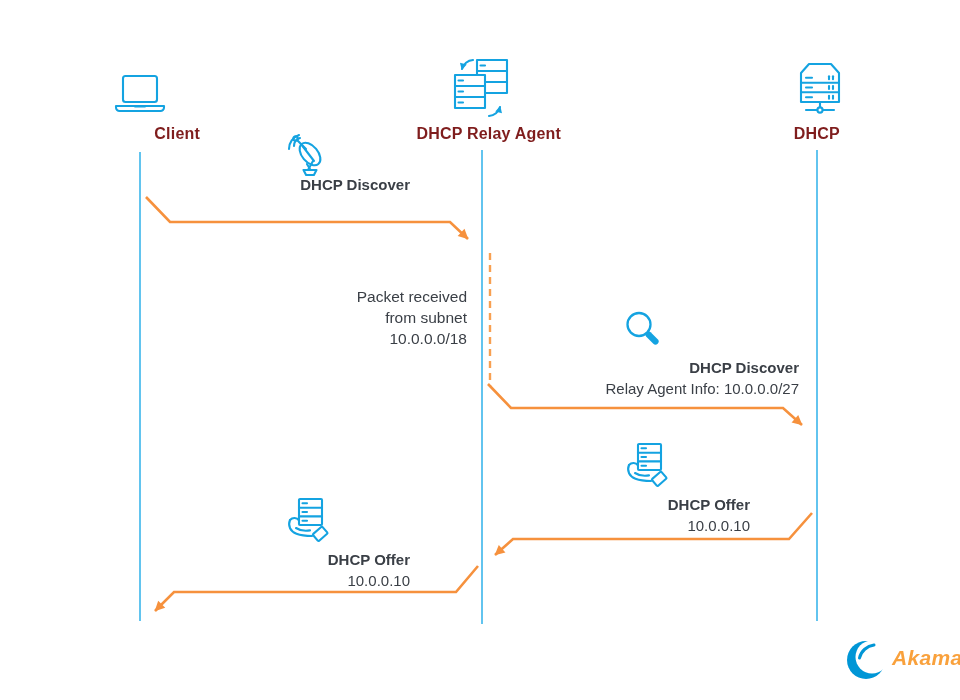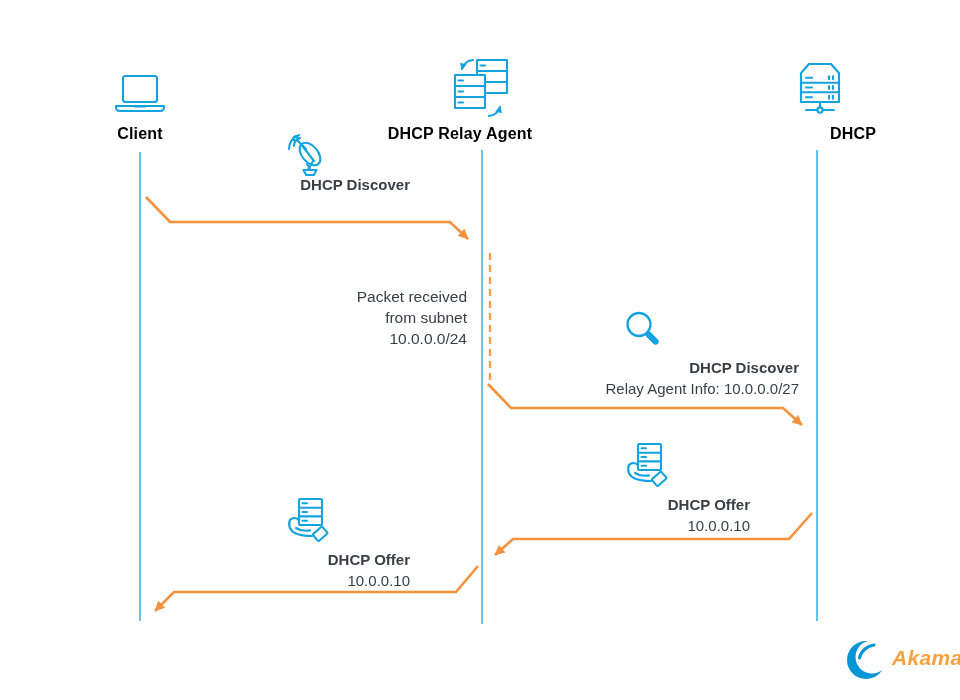--- a/index.html
+++ b/index.html
@@ -3,22 +3,22 @@
 <meta charset="utf-8">
 <style>
   html,body{margin:0;padding:0;background:#ffffff;}
   .canvas{
     position:relative;width:960px;height:700px;background:#ffffff;
     font-family:"Liberation Sans",sans-serif;overflow:hidden;
   }
   .layer{position:absolute;left:0;top:0;width:960px;height:700px;}
   .abs{position:absolute;}
   .actor-label{
-    position:absolute;color:#000000;font-weight:700;font-size:16px;
-    text-align:center;letter-spacing:.2px;
+    position:absolute;color:#7f1d1d;font-weight:700;font-size:16px;
+    text-align:right;letter-spacing:.2px;
   }
   .msg{position:absolute;text-align:right;color:#3A3F46;font-size:15px;line-height:21px;}
   .msg .t{font-weight:700;}
   .note{
     position:absolute;color:#3A3F46;font-size:15.5px;line-height:21px;
     text-align:right;white-space:pre-line;
   }
   .logo-wrap{position:absolute;left:843px;top:636px;width:110px;height:48px;}
   .logo-text{
     position:absolute;left:22px;top:10px;font-size:21px;font-weight:700;
@@ -147,21 +147,21 @@
       <line x1="17.5" y1="23.7" x2="22" y2="23.7"></line>
       <path d="M5,23 c-2.5,6 0.5,11.5 6.5,13.8 c4.5,1.7 10,2.2 15.5,2.2"></path>
       <path d="M5,23 c2.5,-2.8 6.8,-2.8 9,0.5"></path>
       <path d="M11,31 c4,2.6 9.5,3.2 14,2.4"></path>
       <rect x="29" y="32.5" width="12.5" height="9" rx="1" transform="rotate(-41 35 37)"></rect>
     </g>
   </svg>
 
   <div class="actor-label" style="left:80px;top:125px;width:120px">Client</div>
   <div class="actor-label" style="left:359px;top:125px;width:202px">DHCP Relay Agent</div>
-  <div class="actor-label" style="left:793px;top:125px;width:120px">DHCP</div>
+  <div class="actor-label" style="left:720px;top:125px;width:120px">DHCP</div>
 
   <div class="msg" style="left:210px;top:174px;width:200px">
     <div class="t">DHCP Discover</div>
   </div>
 
   <div class="msg" style="left:499px;top:357px;width:300px">
     <div class="t">DHCP Discover</div>
     <div>Relay Agent Info: 10.0.0.0/27</div>
   </div>
 
@@ -170,21 +170,21 @@
     <div>10.0.0.10</div>
   </div>
 
   <div class="msg" style="left:210px;top:549px;width:200px">
     <div class="t">DHCP Offer</div>
     <div>10.0.0.10</div>
   </div>
 
   <div class="note" style="left:300px;top:286px;width:167px">Packet received
 from subnet
-10.0.0.0/24</div>
+10.0.0.0/18</div>
 
   <div class="logo-wrap">
     <svg class="abs" style="left:0;top:0" width="46" height="48" viewBox="0 0 46 48">
       <defs>
         <mask id="crescent">
           <rect x="0" y="0" width="46" height="48" fill="white"></rect>
           <circle cx="29" cy="21" r="16.5" fill="black"></circle>
         </mask>
       </defs>
       <circle cx="23" cy="24" r="19" fill="#0096D6" mask="url(#crescent)"></circle>

